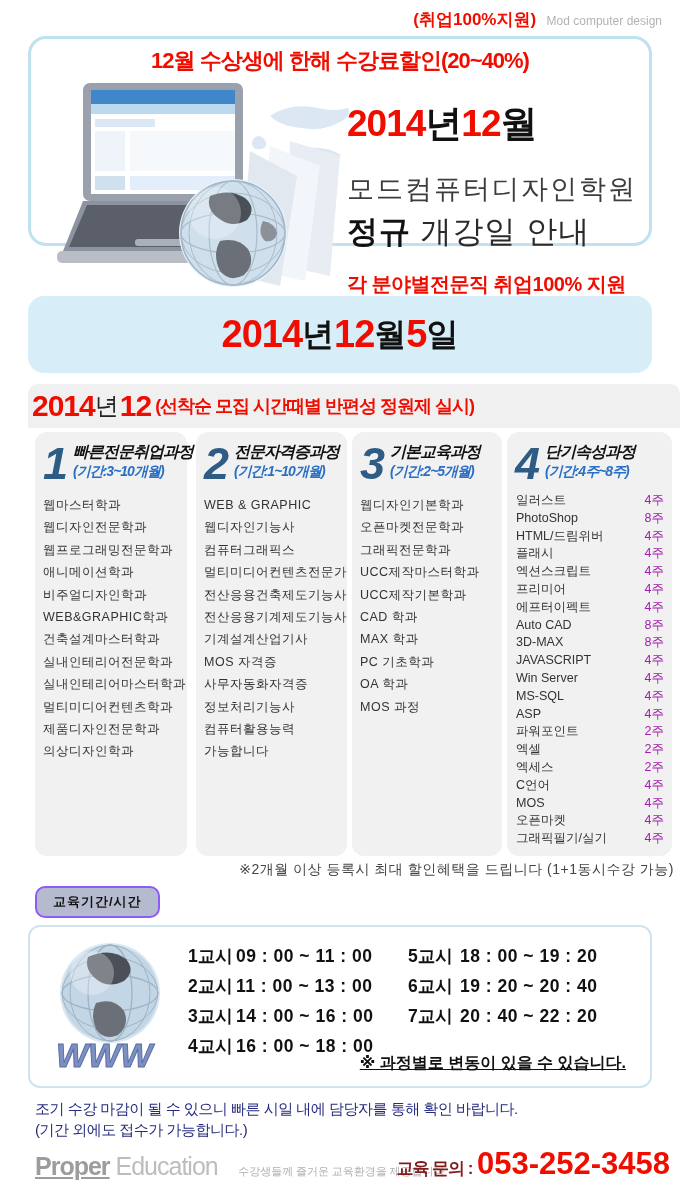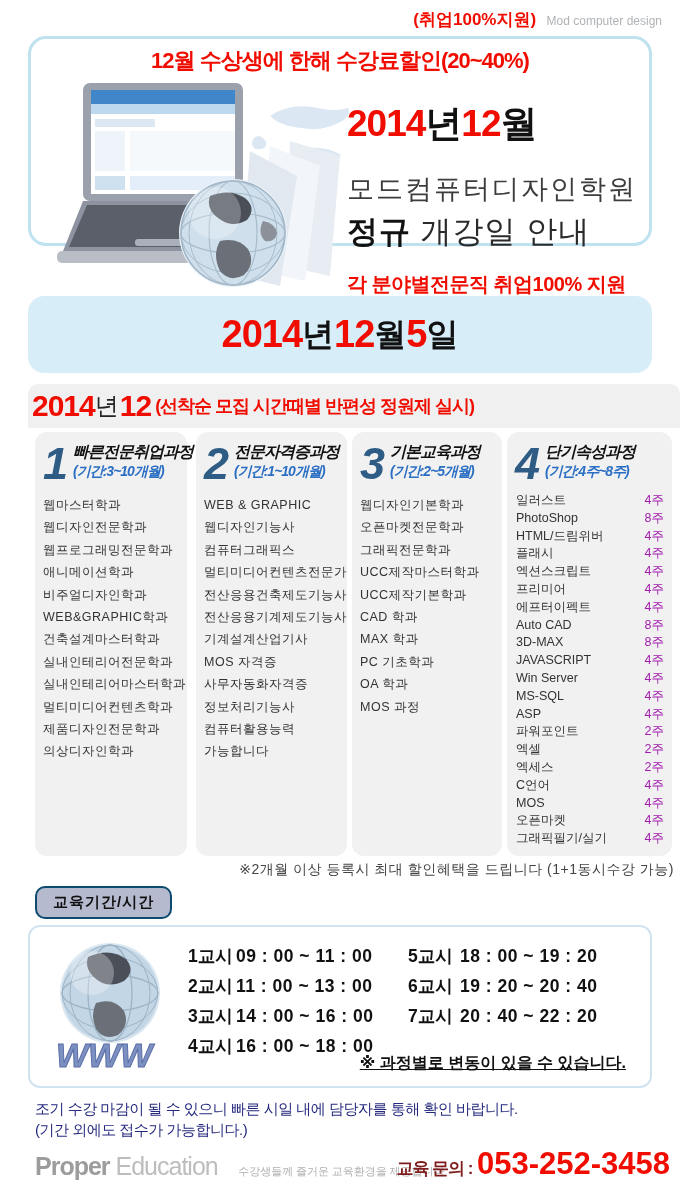--- a/index.html
+++ b/index.html
@@ -54,36 +54,36 @@
   .col-period { font-size:14px; font-weight:bold; font-style:italic; color:#2b6fc4; letter-spacing:-1px; white-space:nowrap; }
   .course-list { margin-top:6px; padding-left:8px; list-style:none; }
   .course-list li { font-size:12.5px; color:#333; line-height:22.4px; letter-spacing:0.5px; white-space:nowrap; }
   .col4 .course-list { padding-left:9px; padding-right:8px; margin-top:4px; }
   .col4 .course-list li { line-height:17.8px; display:flex; justify-content:space-between; letter-spacing:0; }
   .weeks { color:#a21caf; }
 
   .discount-note { position:absolute; top:861px; right:6px; font-size:14px; color:#444; letter-spacing:0.5px; }
 
   
-  .badge { position:absolute; left:35px; top:886px; background:#b6bace; border:2px solid #0c4a6e;
-           border-radius:10px; padding:5px 16px; font-size:15px; font-weight:bold; color:#111; letter-spacing:1px; }
+  .badge { position:absolute; left:35px; top:886px; background:#b6bace; border:2px solid #8b5cf6;
+           border-radius:10px; padding:5px 16px; font-size:13px; font-weight:bold; color:#111; letter-spacing:1px; }
   .sched-box { position:absolute; left:28px; top:925px; width:624px; height:163px; background:#fff;
                border:2px solid #cfe4f0; border-radius:12px; }
   .globe-art { position:absolute; left:18px; top:8px; }
   .sched-lines { position:absolute; left:158px; top:14px; font-weight:bold; font-size:17.5px; color:#111; }
   .sched-row { display:flex; line-height:30px; white-space:nowrap; }
   .sched-row .lbl { width:48px; }
   .sched-row .time { width:172px; letter-spacing:0.5px; }
   .sched-row .lbl2 { width:52px; }
   .sched-note { position:absolute; right:24px; bottom:12px; font-size:16px; font-weight:bold; color:#111;text-decoration:underline; }
 
   
   .notice { position:absolute; left:35px; top:1098px; color:#252a7e; font-size:15px; letter-spacing:-0.5px; line-height:21px; }
   .logo { position:absolute; left:35px; top:1152px; white-space:nowrap; }
-  .logo-bold { font-size:25px; font-weight:bold; color:#9c9c9c; letter-spacing:-1px; }
+  .logo-bold { font-size:25px; font-weight:bold; color:#9c9c9c; letter-spacing:-1px;text-decoration:underline; }
   .logo-light { font-size:25px; color:#bdbdbd; letter-spacing:-1px; }
   .logo-tag { font-size:11px; color:#b0b0b0; margin-left:16px;font-family:Liberation Serif, serif; }
   .contact { position:absolute; right:10px; top:1146px; white-space:nowrap; }
   .contact-label { color:#7f1d1d; font-weight:bold; font-size:17px; letter-spacing:-1px; }
   .contact-phone { color:#f00d00; font-weight:bold; font-size:31px; letter-spacing:0px; }
 </style>
 </head>
 <body>
 
 <div class="page">

